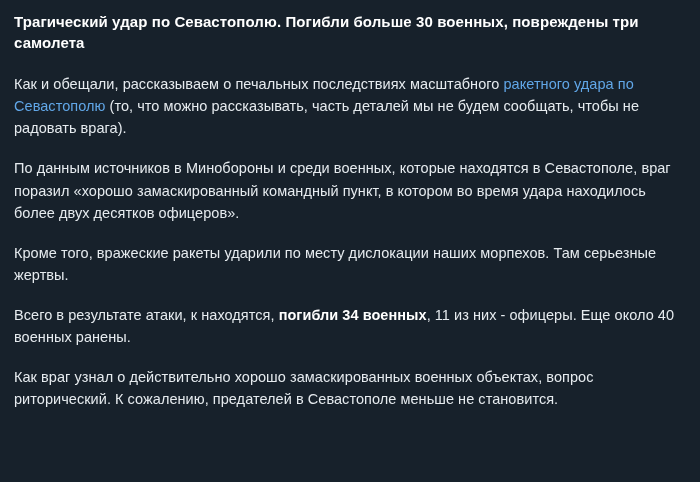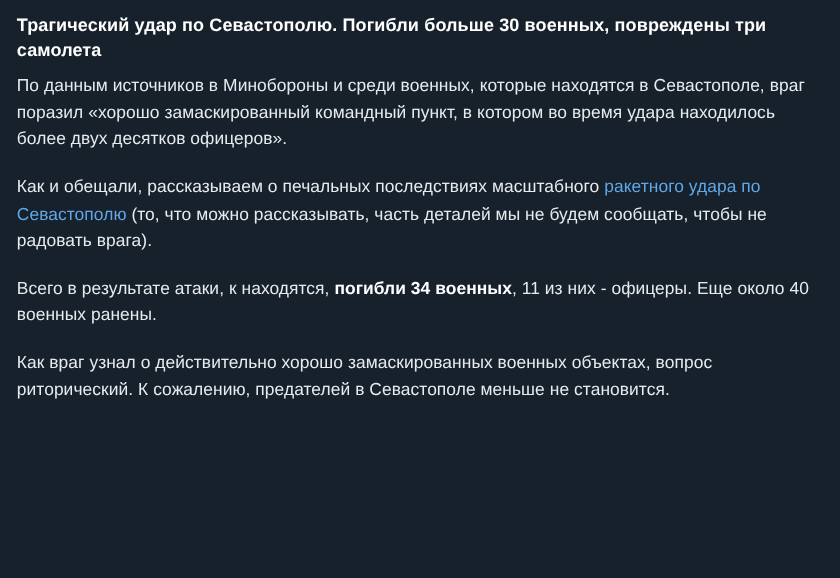--- a/index.html
+++ b/index.html
@@ -16,21 +16,21 @@
   }
   .post {
     padding: 12px 14px 0 14px;
     box-sizing: border-box;
     width: 700px;
   }
   .headline {
     font-size: 15px;
     font-weight: bold;
     line-height: 1.38;
-    margin: 0 0 8px 0;
+    margin: 0 0 20px 0;
     color: #ffffff;
     letter-spacing: 0.1px;
   }
   .para {
     font-size: 14.5px;
     line-height: 1.52;
     margin: 0 0 18px 0;
     color: #e6ebef;
     letter-spacing: 0.05px;
   }
@@ -46,18 +46,19 @@
     color: #ffffff;
     text-align: right;
   }
 </style>
 </head>
 <body>
 
 <div class="post">
   <h1 class="headline">Трагический удар по Севастополю. Погибли больше 30 военных, повреждены три самолета</h1>
   <div>
+      <p class="para"><span>Как и обещали, рассказываем о печальных последствиях масштабного </span><a class="link" href="#">ракетного удара по Севастополю</a><span> (то, что можно рассказывать, часть деталей мы не будем сообщать, чтобы не радовать врага).</span></p>
       <p class="para"><span>По данным источников в Минобороны и среди военных, которые находятся в Севастополе, враг поразил «хорошо замаскированный командный пункт, в котором во время удара находилось более двух десятков офицеров».</span></p>
-      <p class="para"><span>Как и обещали, рассказываем о печальных последствиях масштабного </span><a class="link" href="#">ракетного удара по Севастополю</a><span> (то, что можно рассказывать, часть деталей мы не будем сообщать, чтобы не радовать врага).</span></p>
+      <p class="para"><span>Кроме того, вражеские ракеты ударили по месту дислокации наших морпехов. Там серьезные жертвы.</span></p>
       <p class="para"><span>Всего в результате атаки, к находятся, </span><b class="strong">погибли 34 военных</b><span>, 11 из них - офицеры. Еще около 40 военных ранены.</span></p>
       <p class="para"><span>Как враг узнал о действительно хорошо замаскированных военных объектах, вопрос риторический. К сожалению, предателей в Севастополе меньше не становится.</span></p>
     </div>
 </div>
 
 </body></html>

